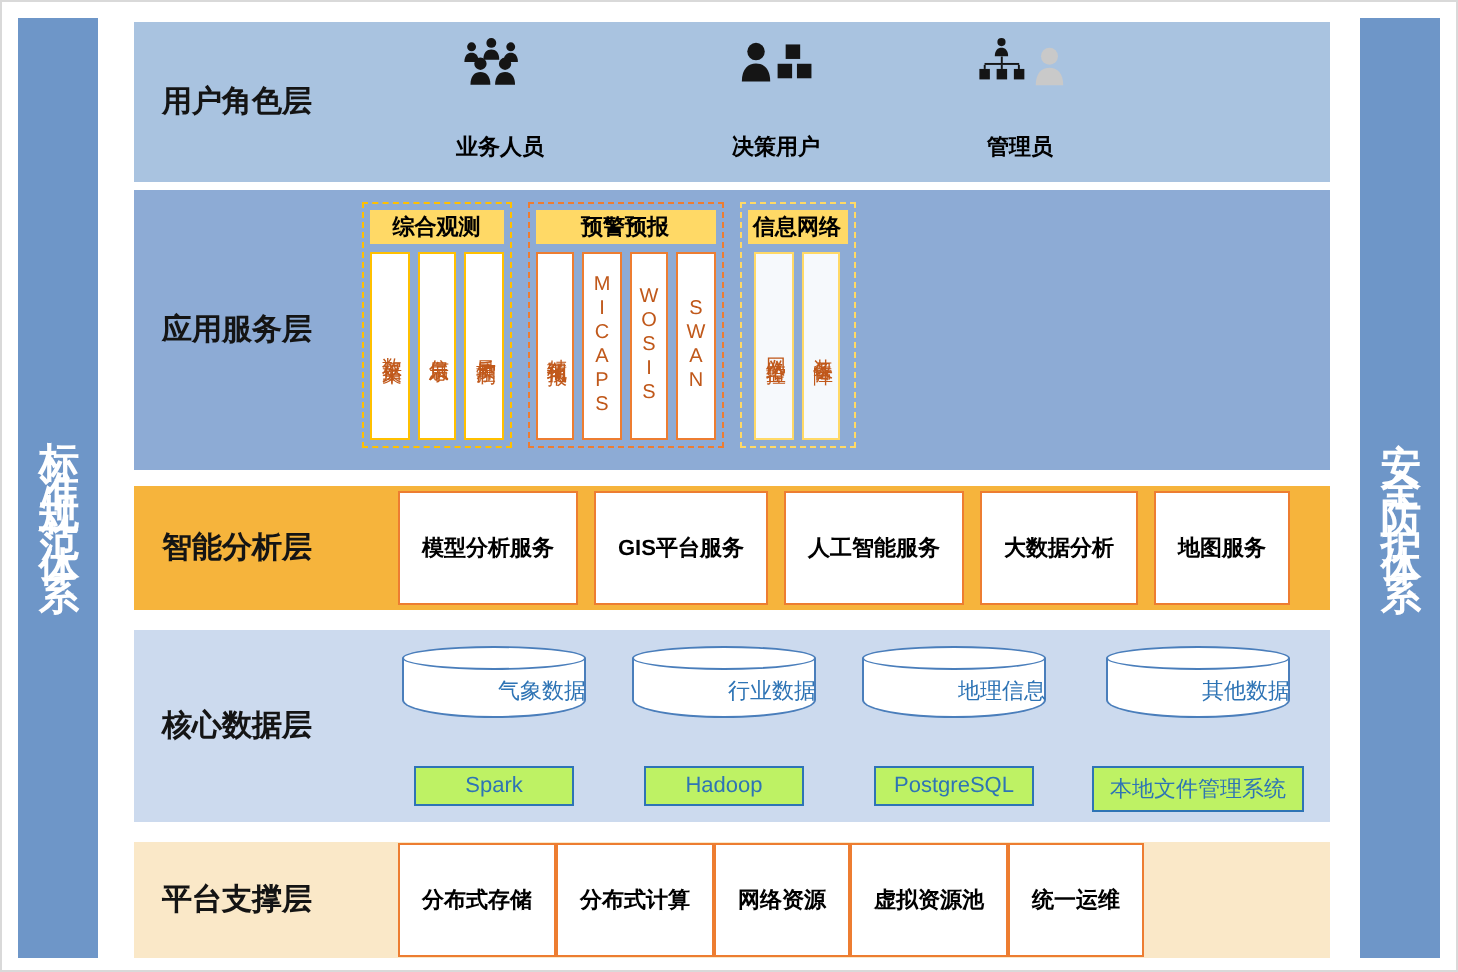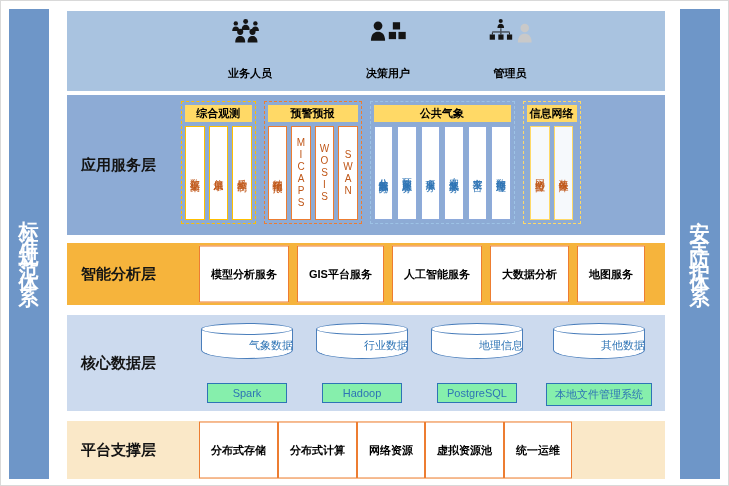--- a/index.html
+++ b/index.html
@@ -55,21 +55,21 @@
   
   .datacol{position:absolute;top:8px;width:100px;height:84px;}
   .cylinder{position:relative;width:92px;height:36px;margin:0 auto;}
   .cyl-top{position:absolute;left:0;right:0;top:0;height:12px;background:#fff;
     border:1px solid #4a7ebb;border-radius:50%;z-index:2;box-sizing:border-box;}
   .cyl-body{position:absolute;left:0;right:0;top:6px;bottom:0;background:#fff;
     border:1px solid #4a7ebb;border-top:none;border-radius:0 0 46px 46px / 0 0 9px 9px;box-sizing:border-box;}
   .cyl-label{position:absolute;left:0;right:0;top:15px;text-align:right;
     color:var(--accent-blue,#2e74b5);font-size:11px;z-index:3;}
   .storage{position:absolute;top:60px;left:50%;transform:translateX(-50%);
-    border:1px solid var(--accent-blue,#2e74b5);color:var(--accent-blue,#2e74b5);background:#86efac;
+    border:1px solid var(--accent-blue,#2e74b5);color:var(--accent-blue,#2e74b5);background:#bef264;
     font-size:11px;padding:3px 8px;white-space:nowrap;min-width:80px;text-align:center;box-sizing:border-box;}
 
   .defs-hidden{position:absolute;width:0;height:0;overflow:hidden;}
 </style>
 </head>
 <body>
 
 <svg class="defs-hidden" aria-hidden="true">
   <defs>
     <g id="person-sym">
@@ -78,20 +78,21 @@
     </g>
   </defs>
 </svg>
 
 <div class="canvas">
 
   <div class="sidebar left">标准规范体系</div>
   <div class="sidebar right">安全防护体系</div>
 
   <div class="layer layer-user">
+    <div class="layer-label">用户角色层</div>
 
     <div class="role" style="left:138px">
       <svg width="56" height="40" viewBox="0 0 56 40" fill="#151515">
         <use href="#person-sym" transform="translate(3,3) scale(0.9)"></use>
         <use href="#person-sym" transform="translate(16,0) scale(1.0)"></use>
         <use href="#person-sym" transform="translate(30,3) scale(0.9)"></use>
         <use href="#person-sym" transform="translate(7,13.5) scale(1.25)"></use>
         <use href="#person-sym" transform="translate(24,13.5) scale(1.25)"></use>
       </svg>
       <div class="role-label">业务人员</div>
@@ -141,31 +142,20 @@
       <div class="group g2">
         <div class="group-title">预警预报</div>
         <div class="group-items">
           <div class="vitem">精细化预报</div>
           <div class="vitem">MICAPS</div>
           <div class="vitem">WOSIS</div>
           <div class="vitem">SWAN</div>
         </div>
       </div>
 
-      <div class="group g3">
-        <div class="group-title">公共气象</div>
-        <div class="group-items">
-          <div class="vitem">公共气象服务网</div>
-          <div class="vitem">预警应急服务</div>
-          <div class="vitem">专项服务</div>
-          <div class="vitem">农业气象服务</div>
-          <div class="vitem">突发平台</div>
-          <div class="vitem">数据库管理</div>
-        </div>
-      </div>
 
       <div class="group g4">
         <div class="group-title">信息网络</div>
         <div class="group-items">
           <div class="vitem">网络监控</div>
           <div class="vitem">装备保障</div>
         </div>
       </div>
 
     </div>

